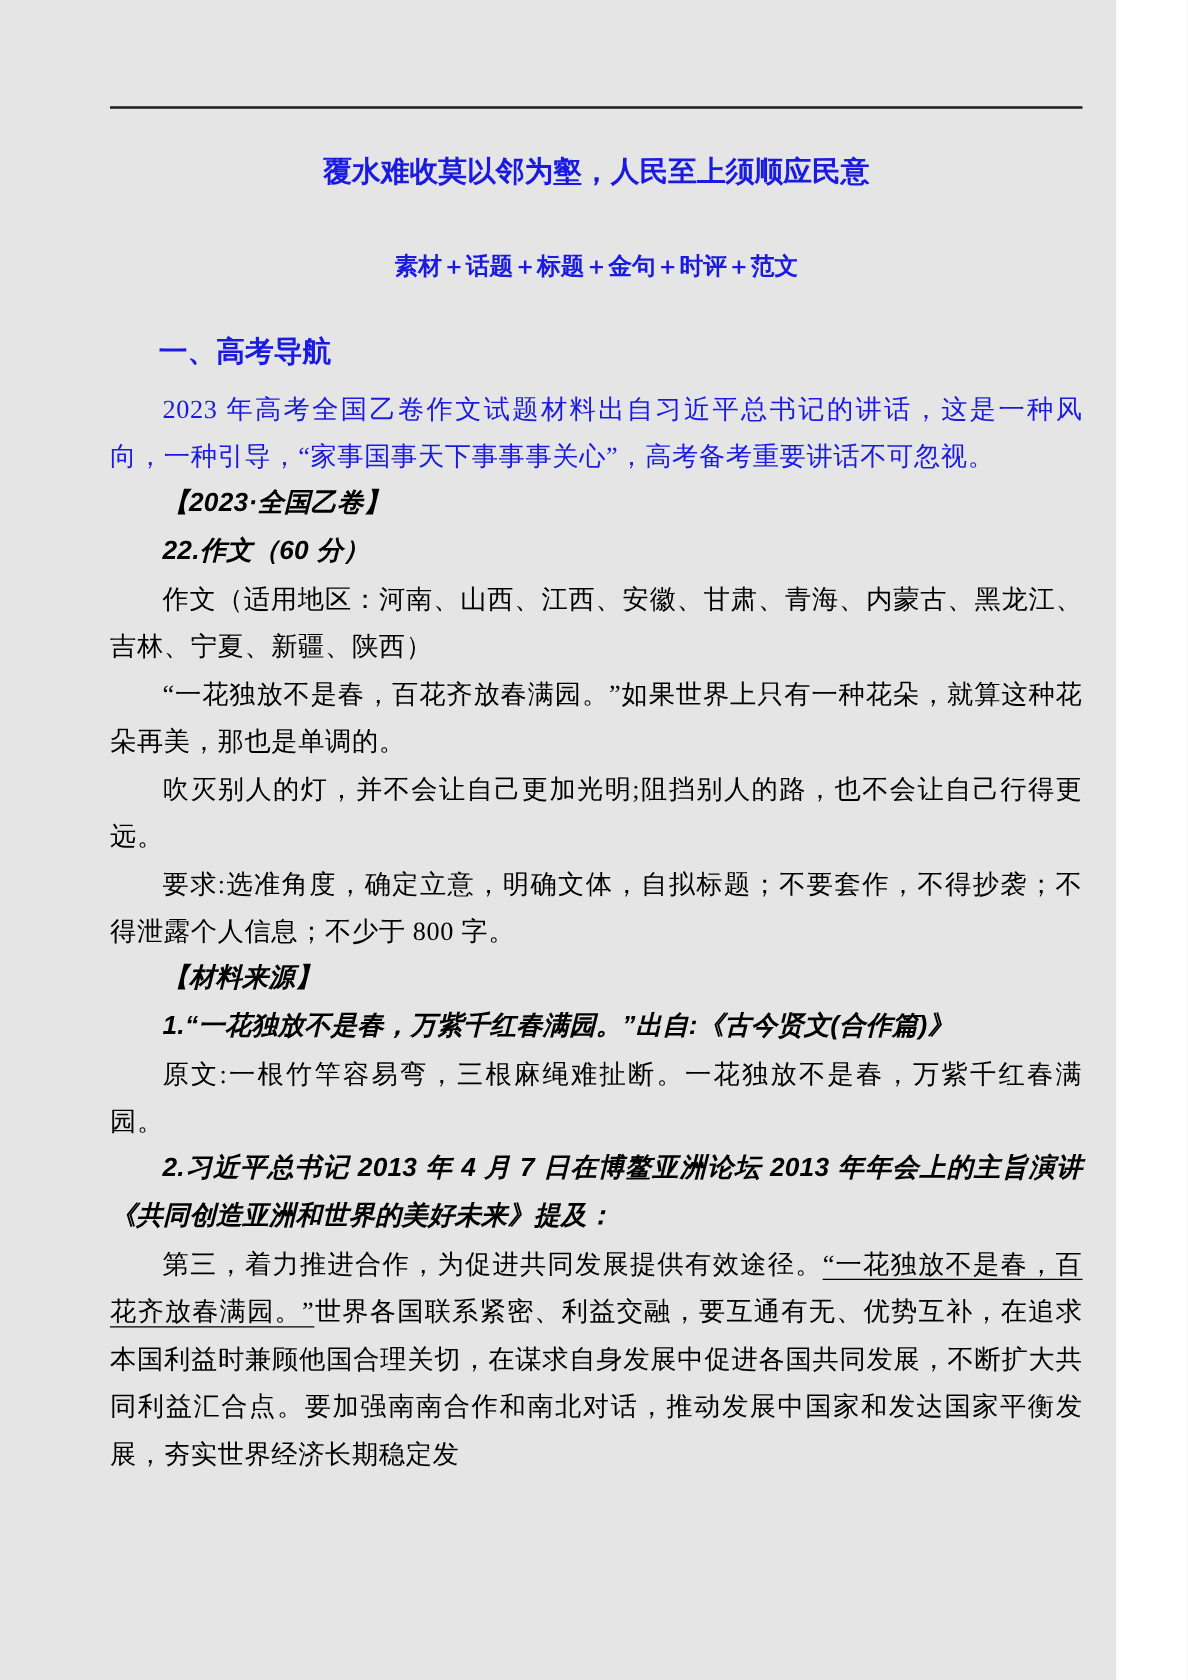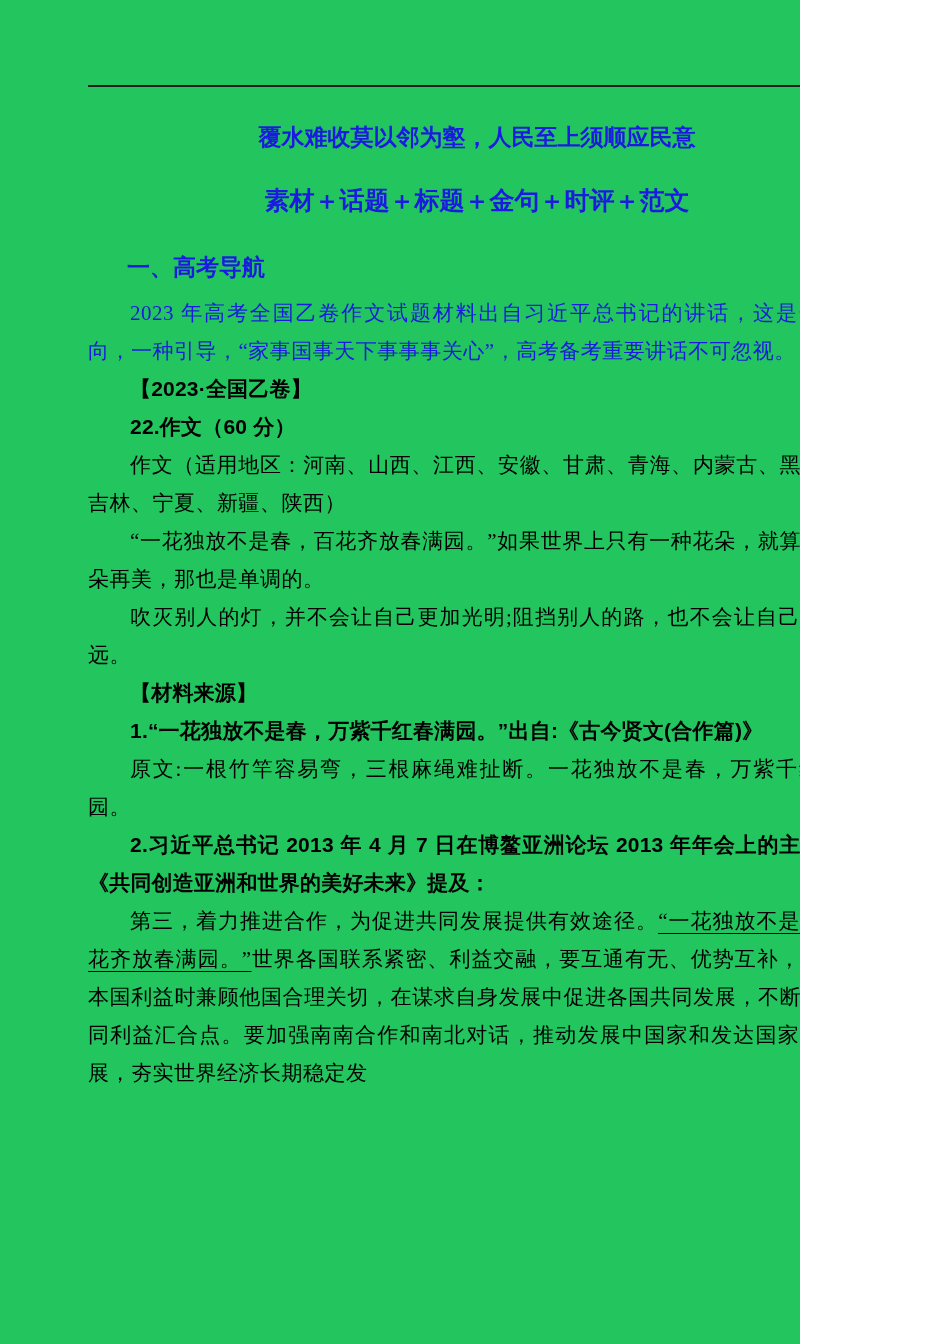--- a/index.html
+++ b/index.html
@@ -1,20 +1,20 @@
 <!DOCTYPE html>
 <html><head>
 <meta charset="utf-8">
 <style>
   html, body { margin: 0; padding: 0; background: #ffffff; }
   .page {
     position: relative;
-    width: 800px;
+    width: 893px;
     height: 1344px;
-    background: #22c55e;
+    background: #e5e5e5;
     overflow: hidden;
     font-family: "Liberation Serif", "DejaVu Serif", serif;
     color: #000000;
   }
   .rule {
     position: absolute;
     left: 88px;
     top: 85px;
     width: 778px;
     height: 2px;
@@ -37,25 +37,25 @@
   }
   .title-main {
     margin: 36px 0 0 0;
     text-align: center;
     font-family: "Liberation Sans", "DejaVu Sans", sans-serif;
     font-weight: 700;
     font-size: 28px;
     line-height: 36px;
   }
   .subtitle {
-    margin: 34px 0 0 0;
+    margin: 48px 0 0 0;
     text-align: center;
     font-family: "Liberation Sans", "DejaVu Sans", sans-serif;
     font-weight: 700;
-    font-size: 25px;
+    font-size: 19px;
     line-height: 28px;
   }
   .section-heading {
     margin: 39px 0 0 0;
     text-align: left;
     text-indent: 1.7em;
     font-family: Liberation Serif, serif;
     font-weight: 700;
     font-size: 23px;
     line-height: 30px;
@@ -66,20 +66,21 @@
     font-size: 21px;
     line-height: 38px;
     text-align: justify;
     text-indent: 2em;
     letter-spacing: 0.5px;
   }
   .body p.bold {
     font-family: "Liberation Sans", "DejaVu Sans", sans-serif;
     font-weight: 700;
     letter-spacing: 0.2px;
+    font-style: italic;
   }
   .u {
     text-decoration: underline;
     text-underline-offset: 5px;
     text-decoration-thickness: 1px;
   }
 </style>
 </head>
 <body>
 
@@ -103,20 +104,21 @@
       <p class="bold">22.作文（60 分）</p>
 
       <p>作文（适用地区：河南、山西、江西、安徽、甘肃、青海、内蒙古、黑龙江、吉林、宁夏、新疆、陕西）</p>
 
 
       <p>“一花独放不是春，百花齐放春满园。”如果世界上只有一种花朵，就算这种花朵再美，那也是单调的。</p>
 
       <p>吹灭别人的灯，并不会让自己更加光明;阻挡别人的路，也不会让自己行得更远。</p>
 
 
+      <p>要求:选准角度，确定立意，明确文体，自拟标题；不要套作，不得抄袭；不得泄露个人信息；不少于 800 字。</p>
 
       <p class="bold">【材料来源】</p>
 
       <p class="bold">1.“一花独放不是春，万紫千红春满园。”出自:《古今贤文(合作篇)》</p>
 
       <p>原文:一根竹竿容易弯，三根麻绳难扯断。一花独放不是春，万紫千红春满园。</p>
 
       <p class="bold">2.习近平总书记 2013 年 4 月 7 日在博鳌亚洲论坛 2013 年年会上的主旨演讲《共同创造亚洲和世界的美好未来》提及：</p>
 
       <p><span>第三，着力推进合作，为促进共同发展提供有效途径。</span><span class="u">“一花独放不是春，百花齐放春满园。”</span><span>世界各国联系紧密、利益交融，要互通有无、优势互补，在追求本国利益时兼顾他国合理关切，在谋求自身发展中促进各国共同发展，不断扩大共同利益汇合点。要加强南南合作和南北对话，推动发展中国家和发达国家平衡发展，夯实世界经济长期稳定发</span></p>

